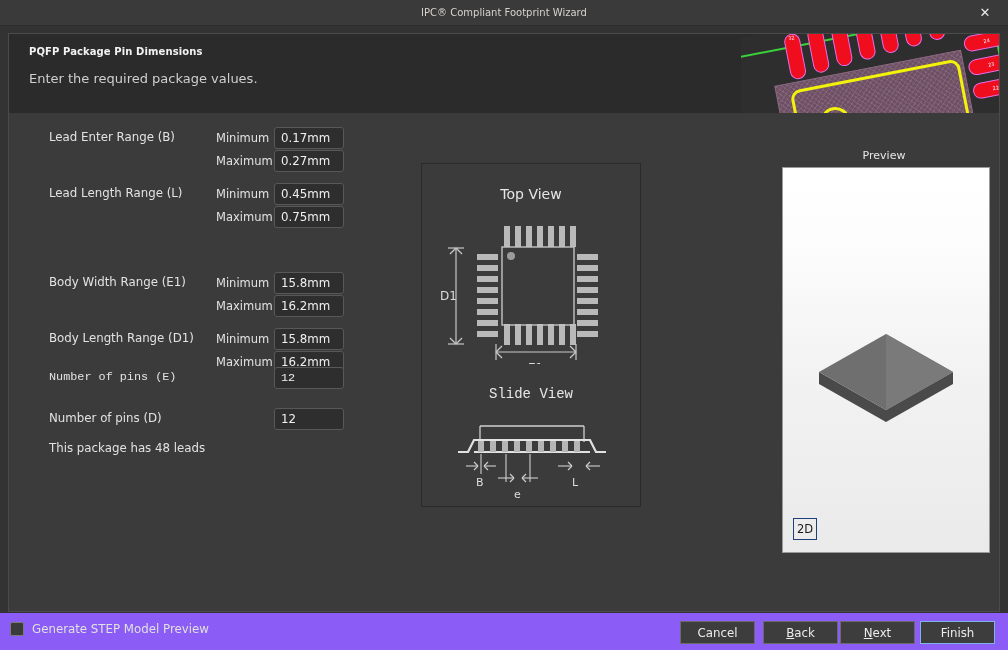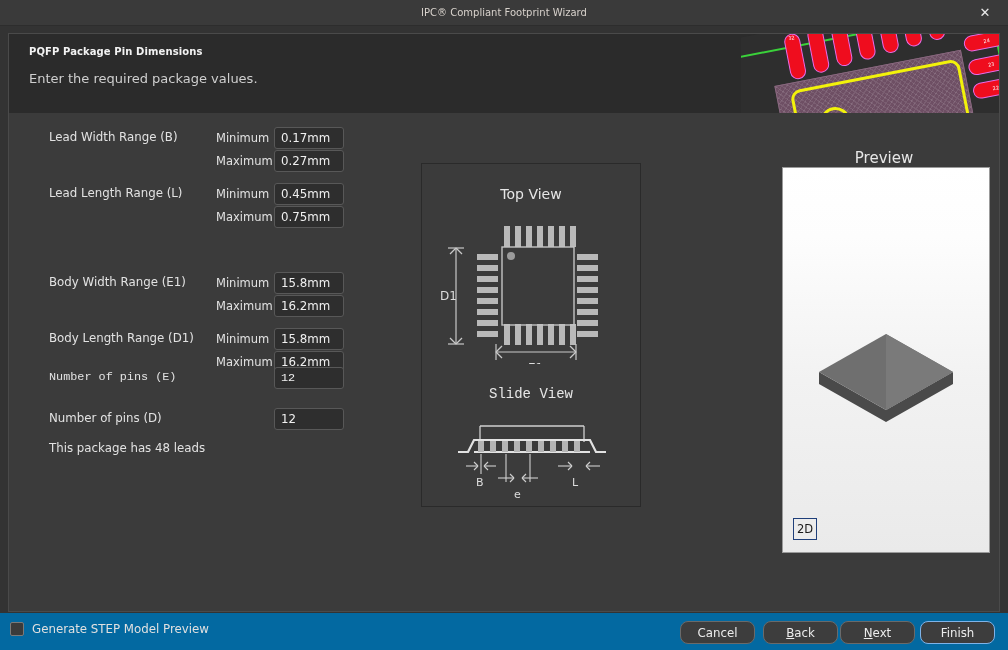--- a/index.html
+++ b/index.html
@@ -163,21 +163,21 @@
   .diagram-title {
     position: absolute; width: 100%; text-align: center;
     color: #e6e6e6; font-size: 14px;
   }
   .svgwrap { position: absolute; left: 0; top: 0; }
 
   
   .preview { position: absolute; left: 760px; top: 0; width: 230px; height: 440px; }
   .preview-title {
     position: absolute; left: 0; top: 36px; width: 230px;
-    text-align: center; color: #e6e6e6; font-size: 15px;
+    text-align: center; color: #e6e6e6; font-size: 11px;
   }
   .preview-box {
     position: absolute; left: 13px; top: 54px;
     width: 208px; height: 386px;
     background: linear-gradient(180deg,#ffffff 0%,#fdfdfd 18%,#f2f2f2 55%,#eaeaea 100%);
     border: 1px solid #9a9a9a;
     overflow: hidden;
   }
   .chip3d {
     position: absolute; left: 28px; top: 118px;
@@ -190,40 +190,40 @@
     background: #ececec;
     color: #1a1a1a; font-size: 11.5px;
     display: flex; align-items: center; justify-content: center;
     cursor: pointer;
   }
 
   
   .footer {
     position: absolute; left: 0; top: 613px;
     width: 1008px; height: 37px;
-    background: #0369a1;
+    background: #8b5cf6;
   }
   .chk-wrap {
     position: absolute; left: 10px; top: 9px;
     display: flex; align-items: center; gap: 8px;
     cursor: pointer;
   }
   .chk {
     width: 14px; height: 14px;
     background: #3b3b3b;
     border: 1px solid #7a7a7a;
     border-radius: 2px;
   }
   .chk-label { color: #e0e0e0; font-size: 11.8px; }
   .btn {
     position: absolute; top: 8px;
     height: 23px;
     background: #3d3d3d;
     border: 1px solid #6a6a6a;
-    border-radius: 8px;
+    border-radius: 0;
     color: #ececec; font-size: 11.8px;
     display: flex; align-items: center; justify-content: center;
     cursor: pointer;
   }
   .btn.primary { border-color: #7fb3e8; }
   .btn u { text-decoration: underline; }
 </style>
 </head>
 <body>
 
@@ -261,21 +261,21 @@
           <div class="pad h" style="left:252px; top:90px;">22</div>
         </div>
       </div>
     </div>
 
     <div class="content">
 
       <div class="form">
 
         <div class="row" style="top:14px;">
-          <div class="row-label">Lead Width Range (B)</div>
+          <div class="row-label">Lead Enter Range (B)</div>
           <div class="row-minmax">Minimum</div>
           <div class="field">0.17mm</div>
         </div>
 
         <div class="row" style="top:37px;">
           <div class="row-label"></div>
           <div class="row-minmax">Maximum</div>
           <div class="field">0.27mm</div>
         </div>
 

